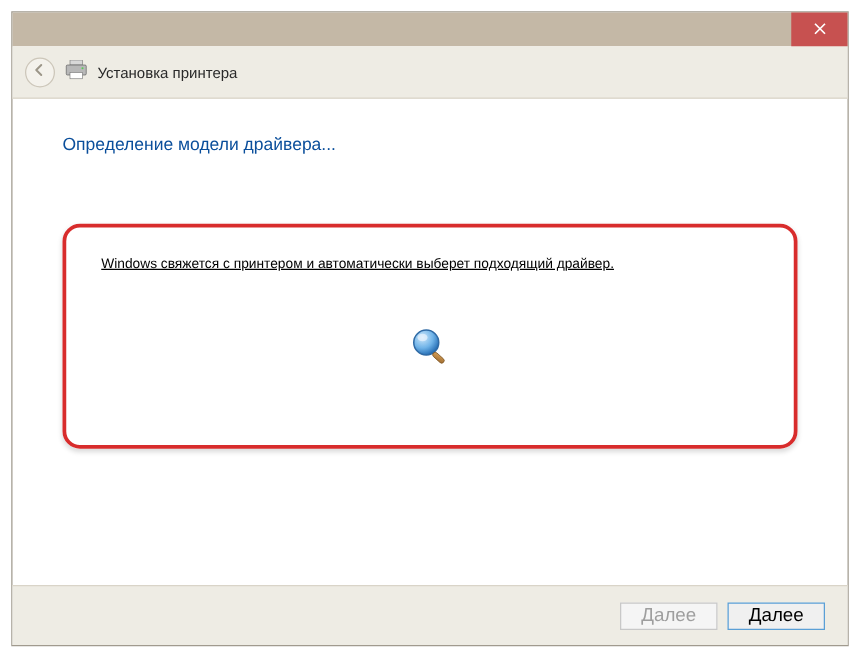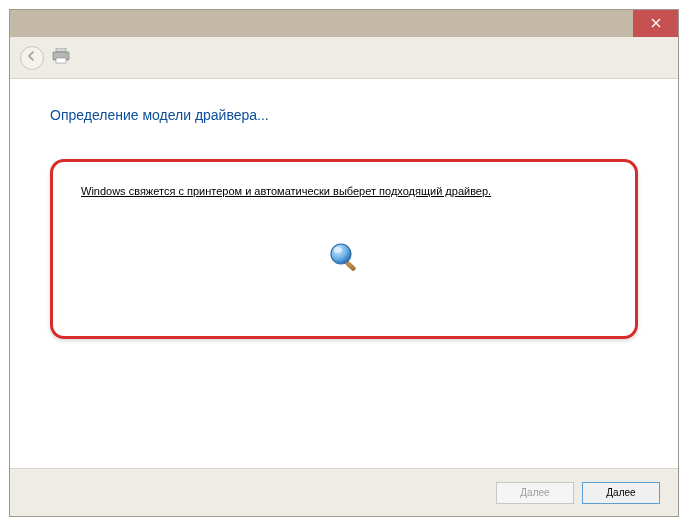--- a/index.html
+++ b/index.html
@@ -57,21 +57,21 @@
       font-size: 12px;
       color: #2a2a2a;
     }
     .content {
       padding: 28px 40px 0 40px;
     }
     .page-heading {
       color: #0a4e9b;
       font-size: 14px;
       font-weight: 400;
-      margin-bottom: 36px;
+      margin-bottom: 56px;
     }
     .highlight-box {
       border: 3px solid #d82c2c;
       border-radius: 14px;
       box-shadow: 0 2px 4px rgba(0,0,0,0.15);
       padding: 22px 28px 40px 28px;
       min-height: 180px;
       position: relative;
       text-decoration: underline;
     }
@@ -94,21 +94,21 @@
       border-top: 1px solid #d9d4c8;
       display: flex;
       align-items: center;
       justify-content: flex-end;
       padding-right: 18px;
       gap: 8px;
     }
     .btn {
       min-width: 78px;
       height: 22px;
-      font-size: 10px;
+      font-size: 15px;
       border: 1px solid #a9a9a9;
       background: #f0f0f0;
       display: flex;
       align-items: center;
       justify-content: center;
       cursor: pointer;
     }
     .btn.disabled {
       color: #9e9e9e;
       border-color: #c8c8c8;
@@ -143,20 +143,21 @@
       </span>
     </div>
     <span class="printer-icon">
       <svg viewBox="0 0 18 16">
         <rect x="4" y="0" width="10" height="4" fill="#d8d8d8" stroke="#777" stroke-width="0.5"></rect>
         <rect x="1" y="4" width="16" height="8" rx="1" fill="#b8b8b8" stroke="#555" stroke-width="0.5"></rect>
         <rect x="4" y="10" width="10" height="5" fill="#fff" stroke="#777" stroke-width="0.5"></rect>
         <circle cx="14" cy="6.5" r="0.8" fill="#5c5"></circle>
       </svg>
     </span>
+    <span class="header-title">Установка принтера</span>
   </div>
 
   <div class="content">
     <h1 class="page-heading">Определение модели драйвера...</h1>
 
     <div class="highlight-box">
       <p class="status-text">Windows свяжется с принтером и автоматически выберет подходящий драйвер.</p>
       <div class="search-icon-wrap">
         <span>
           <svg width="34" height="32" viewBox="0 0 34 32">

